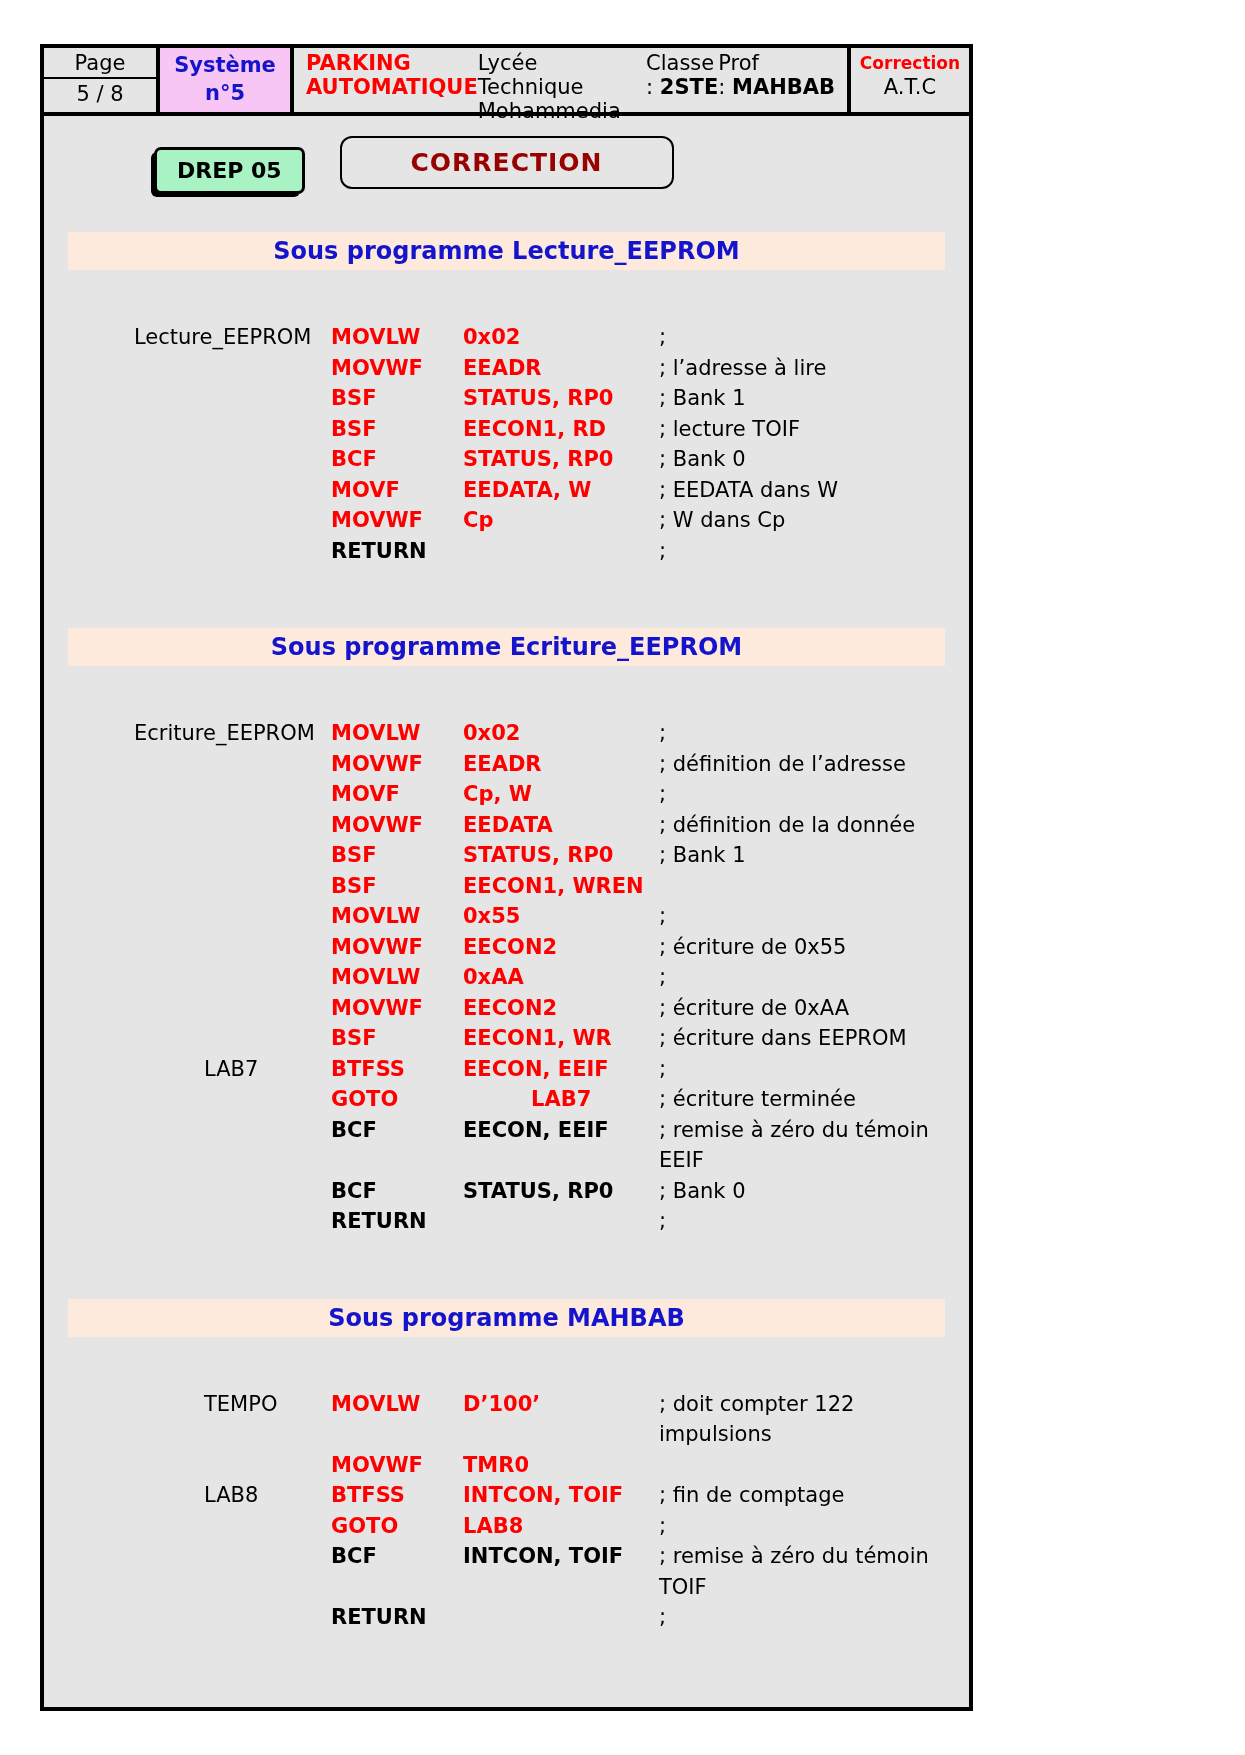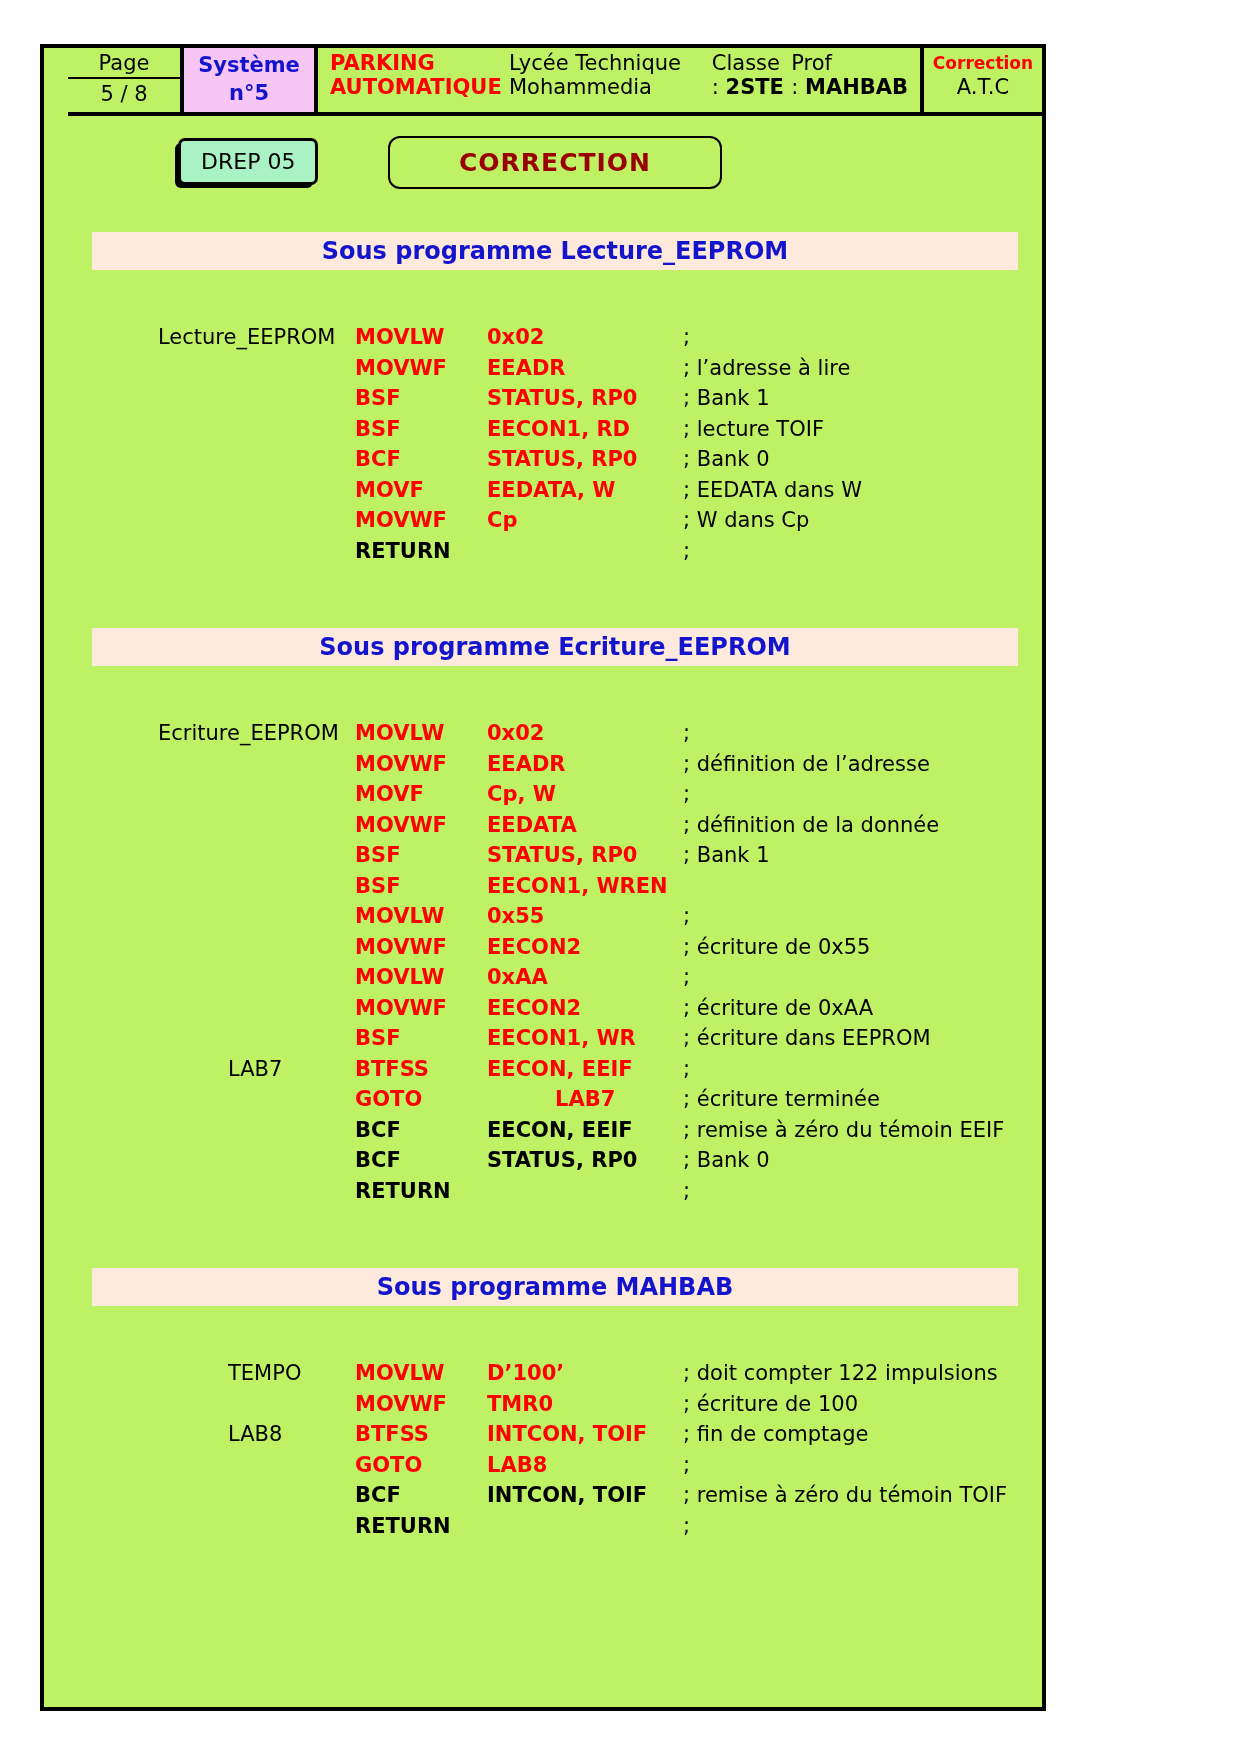--- a/index.html
+++ b/index.html
@@ -2,22 +2,22 @@
 <html style="--red: #ff0000; --blue: #1414cc; --dark_red: #990000; --pink: #f8c6f4; --peach: #fdeadc; --green: #a9f2c3;"><head>
 <meta charset="utf-8">
 <style>
   html, body { margin:0; padding:0; }
   body {
     width:1245px; height:1755px; background:#ffffff; position:relative;
     font-family:"DejaVu Sans", "Liberation Sans", sans-serif;
     color:#000;
   }
   .page {
-    position:absolute; left:40px; top:44px; width:1006px; height:1667px;
-    border:4px solid #000; box-sizing:border-box; background:#bef264;padding-left:24px;
+    position:absolute; left:40px; top:44px; width:933px; height:1667px;
+    border:4px solid #000; box-sizing:border-box; background:#e5e5e5;
   }
   
   .hdr { display:flex; border-bottom:4px solid #000; height:64px; box-sizing:content-box; }
   .h-page { width:112px; display:flex; flex-direction:column; text-align:center; font-size:21px; }
   .h-page-top { border-bottom:2px solid #000; padding:3px 0 2px; }
   .h-page-bot { padding:3px 0; }
   .h-sys {
     width:130px; border-left:4px solid #000; border-right:4px solid #000;
     background:var(--pink,#f8c6f4); color:var(--blue,#1414cc);
     font-weight:bold; text-align:center; font-size:21px; padding-top:3px; line-height:28px;
@@ -26,23 +26,23 @@
   .h-row { display:flex; justify-content:space-between; align-items:baseline; }
   .doc-title { color:var(--red,#f00); font-weight:bold; }
   .h-corr { width:118px; border-left:4px solid #000; text-align:center; }
   .corr-l { color:var(--red,#f00); font-weight:bold; font-size:17px; padding-top:5px; }
   .corr-v { font-size:21px; padding-top:2px; }
   b { font-weight:bold; }
 
   
   .top-row { position:relative; height:60px; margin-top:20px; }
   .drep {
-    position:absolute; left:110px; top:2px;
+    position:absolute; left:110px; top:11px;
     background:var(--green,#a9f2c3); border:3px solid #000; border-radius:7px;
-    padding:8px 20px; font-weight:normal; font-size:22px;
+    padding:8px 20px; font-weight:bold; font-size:22px;
     box-shadow:-4px 4px 0 -1px #000;
   }
   .corr-box {
     width:330px; margin:0 auto; border:2px solid #000; border-radius:12px;
     text-align:center; padding:10px 0; color:var(--dark_red,#990000);
     font-weight:bold; font-size:25px; letter-spacing:1px;
   }
 
   
   .sec-bar { margin:36px 24px 0; background:var(--peach,#fdeadc); text-align:center; padding:5px 0; }
@@ -259,21 +259,20 @@
           <div class="code-row">
             <span class="c-label lpad">TEMPO</span>
             <span class="c-mn red">MOVLW</span>
             <span class="c-op red">D’100’</span>
             <span class="c-cm">; doit compter 122 impulsions</span>
           </div>
           <div class="code-row">
             <span class="c-label"></span>
             <span class="c-mn red">MOVWF</span>
             <span class="c-op red">TMR0</span>
-            <span class="c-cm">; écriture de 100</span>
           </div>
           <div class="code-row">
             <span class="c-label lpad">LAB8</span>
             <span class="c-mn red">BTFSS</span>
             <span class="c-op red">INTCON, TOIF</span>
             <span class="c-cm">; fin de comptage</span>
           </div>
           <div class="code-row">
             <span class="c-label"></span>
             <span class="c-mn red">GOTO</span>

